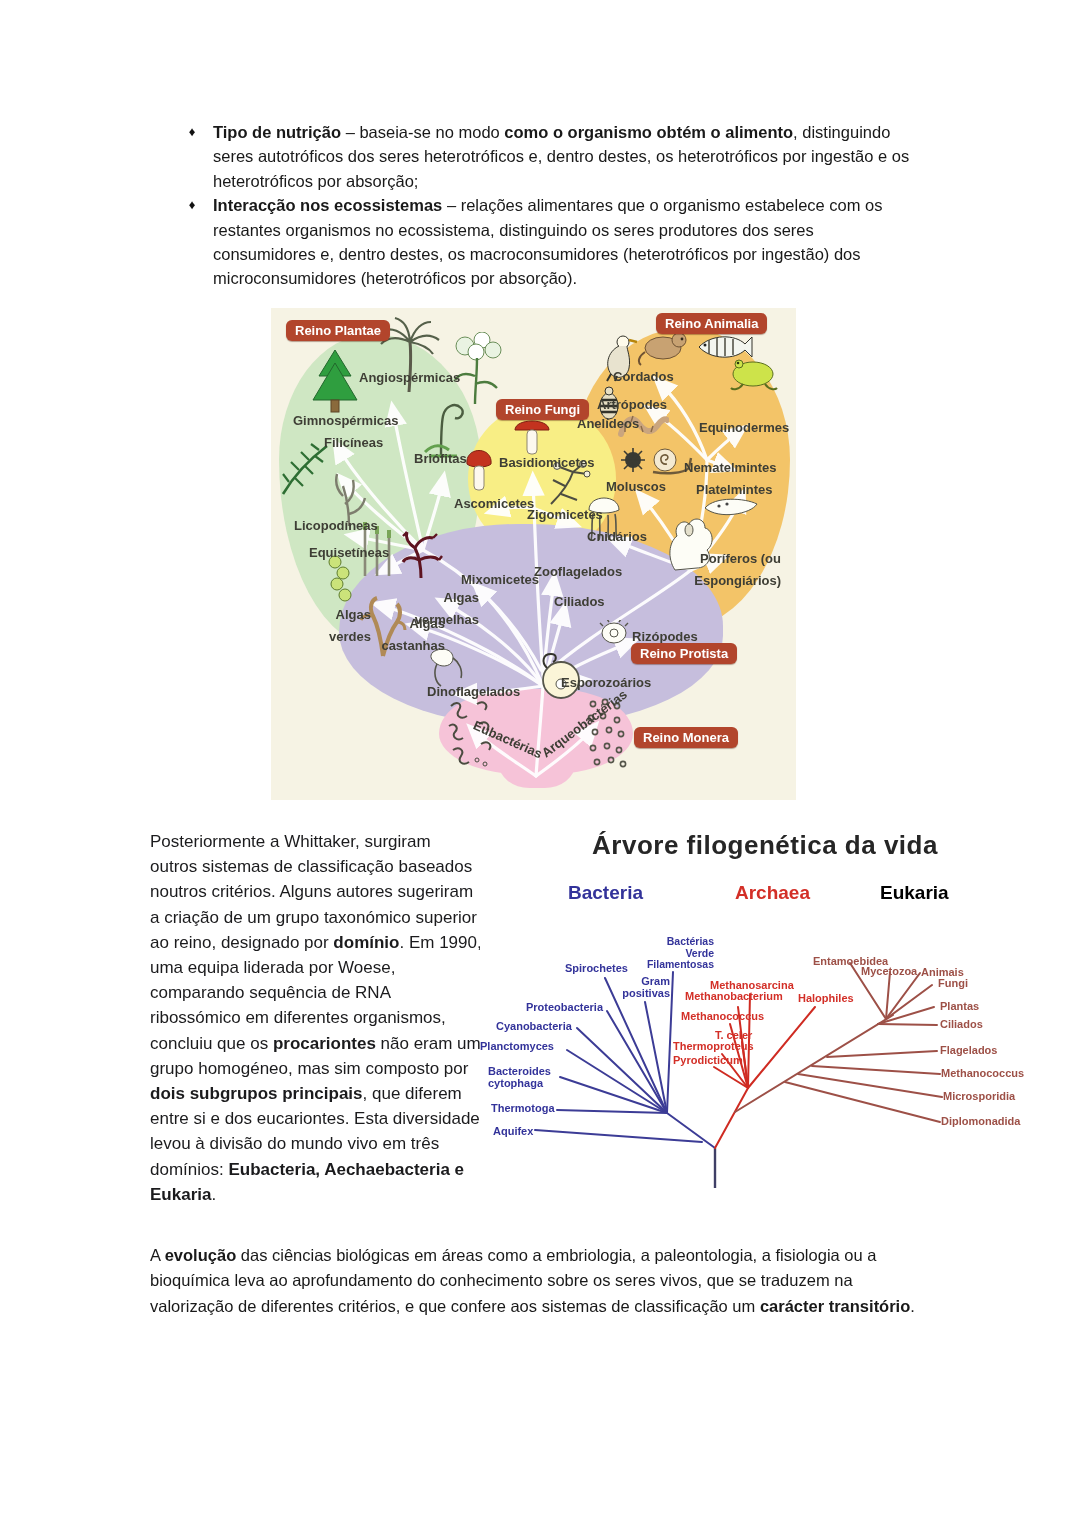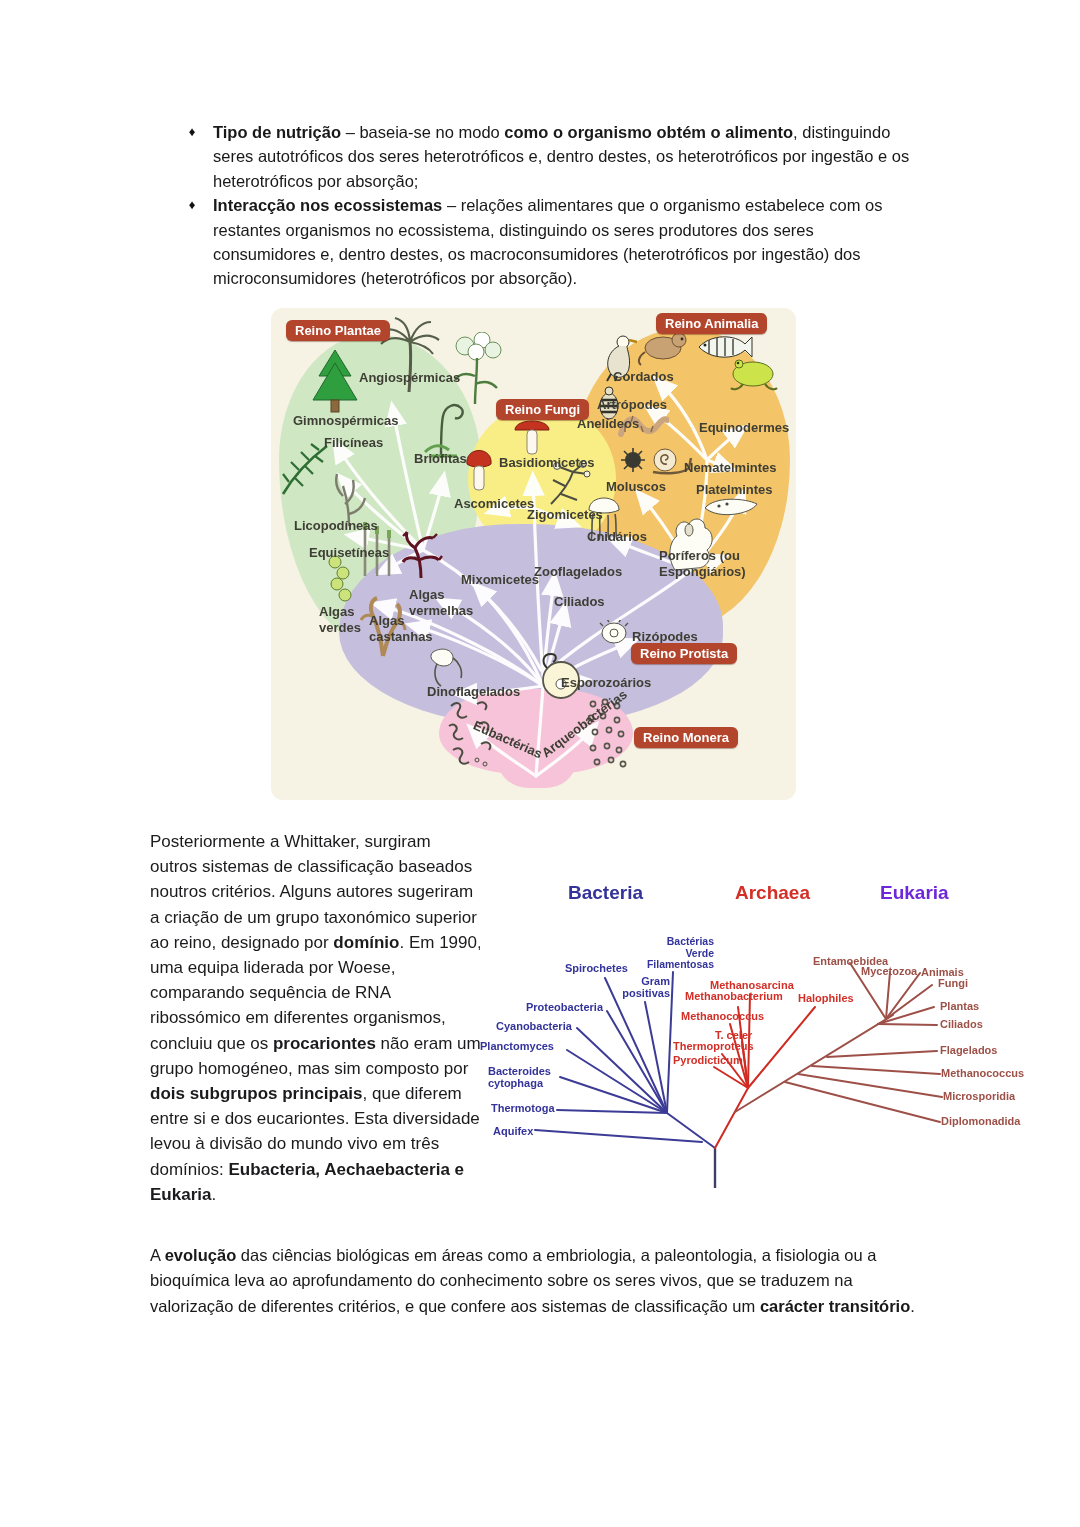--- a/index.html
+++ b/index.html
@@ -7,31 +7,31 @@
     width:1080px;height:1527px;position:relative;background:#ffffff;
     font-family:"Liberation Sans","DejaVu Sans",sans-serif;color:#1c1c1e;
     overflow:hidden;
   }
   .abs{position:absolute;}
   
   .bullets{left:185px;top:120px;width:725px;}
   .bullet{display:flex;gap:14px;font-size:16.5px;line-height:24.4px;color:#191919;}
   .bullet .marker{flex:0 0 14px;font-size:13px;line-height:24.4px;color:#111;text-align:center;}
   
-  .diagram{left:271px;top:308px;width:525px;height:492px;background:#f6f3e4;border-radius:12px;}
+  .diagram{left:271px;top:308px;width:525px;height:492px;background:#f6f3e4;border-radius:0;}
   .blob{position:absolute;}
   .badge{
     position:absolute;background:#b2452c;color:#fff;font-weight:700;font-size:13px;
     padding:3px 9px;border-radius:6px;white-space:nowrap;box-shadow:0 1px 1px rgba(90,30,10,.4);
     z-index:6;
   }
   .k{
     position:absolute;font-size:13px;font-weight:600;color:#3e3e35;white-space:nowrap;z-index:5;
   }
-  .k.ctr{text-align:left;white-space:normal;line-height:16px;}
+  .k.ctr{text-align:right;white-space:normal;line-height:22px;}
   .arrows{position:absolute;left:0;top:0;z-index:3;}
   .icon{position:absolute;z-index:4;}
   
   .par-whittaker{left:150px;top:812px;width:332px;font-size:17px;line-height:25.2px;color:#1b1b1d;}
   
   .treefig{left:480px;top:830px;width:570px;height:368px;background:#fff;}
   .tree-title{position:absolute;left:0;top:0;width:100%;text-align:center;font-size:26px;font-weight:700;color:#262626;letter-spacing:.5px;}
   .dom{position:absolute;font-size:19px;font-weight:700;white-space:nowrap;}
   .tl{position:absolute;font-size:11px;font-weight:700;white-space:nowrap;line-height:11.5px;}
   .tl.it{}
@@ -303,23 +303,24 @@
   <div class="k" style="left:361px;top:321px">Rizópodes</div>
   <div class="k" style="left:156px;top:376px">Dinoflagelados</div>
   <div class="k" style="left:290px;top:367px">Esporozoários</div>
   <div class="k" style="left:200px;top:424px;transform:rotate(24deg)">Eubactérias</div>
   <div class="k" style="left:262px;top:408px;transform:rotate(-37deg)">Arqueobactérias</div>
 </div>
 
 <p class="abs par-whittaker"><span>Posteriormente a Whittaker, surgiram outros sistemas de classificação baseados noutros critérios. Alguns autores sugeriram a criação de um grupo taxonómico superior ao reino, designado por </span><span style="font-weight: 700;">domínio</span><span>. Em 1990, uma equipa liderada por Woese, comparando sequência de RNA ribossómico em diferentes organismos, concluiu que os </span><span style="font-weight: 700;">procariontes</span><span> não eram um grupo homogéneo, mas sim composto por </span><span style="font-weight: 700;">dois subgrupos principais</span><span>, que diferem entre si e dos eucariontes. Esta diversidade levou à divisão do mundo vivo em três domínios: </span><span style="font-weight: 700;">Eubacteria, Aechaebacteria e Eukaria</span><span>.</span></p>
 
 <div class="abs treefig">
+  <div class="tree-title">Árvore filogenética da vida</div>
   <div class="dom" style="left:88px;top:52px;color:#33339a">Bacteria</div>
   <div class="dom" style="left:255px;top:52px;color:#d32f27">Archaea</div>
-  <div class="dom" style="left:400px;top:52px;color:#6d28d9">Eukaria</div>
+  <div class="dom" style="left:400px;top:52px;color:#000000">Eukaria</div>
 
   <svg class="abs" style="left:0;top:0" width="570" height="368" viewBox="0 0 570 368">
 
     <path d="M235,318 L235,358" stroke="#3f3f66" stroke-width="2.4" fill="none"></path>
 
     <g stroke="#3c3c96" stroke-width="2" fill="none" stroke-linecap="round">
       <path d="M235,318 L187,283"></path>
       <path d="M187,283 L125,148"></path>
       <path d="M187,283 L165,172"></path>
       <path d="M187,283 L193,142"></path>

